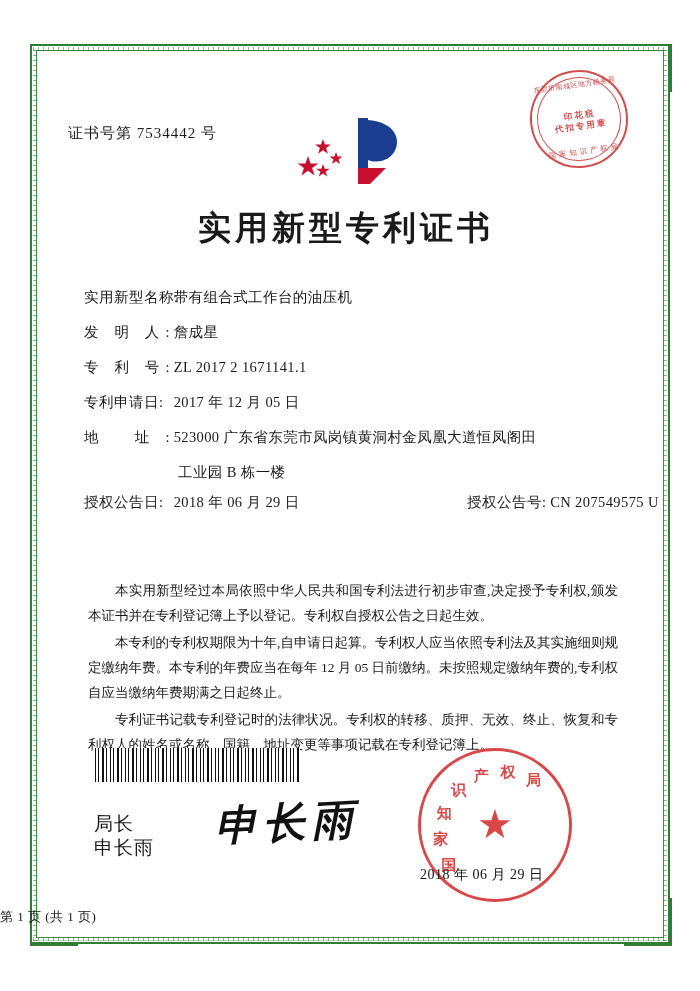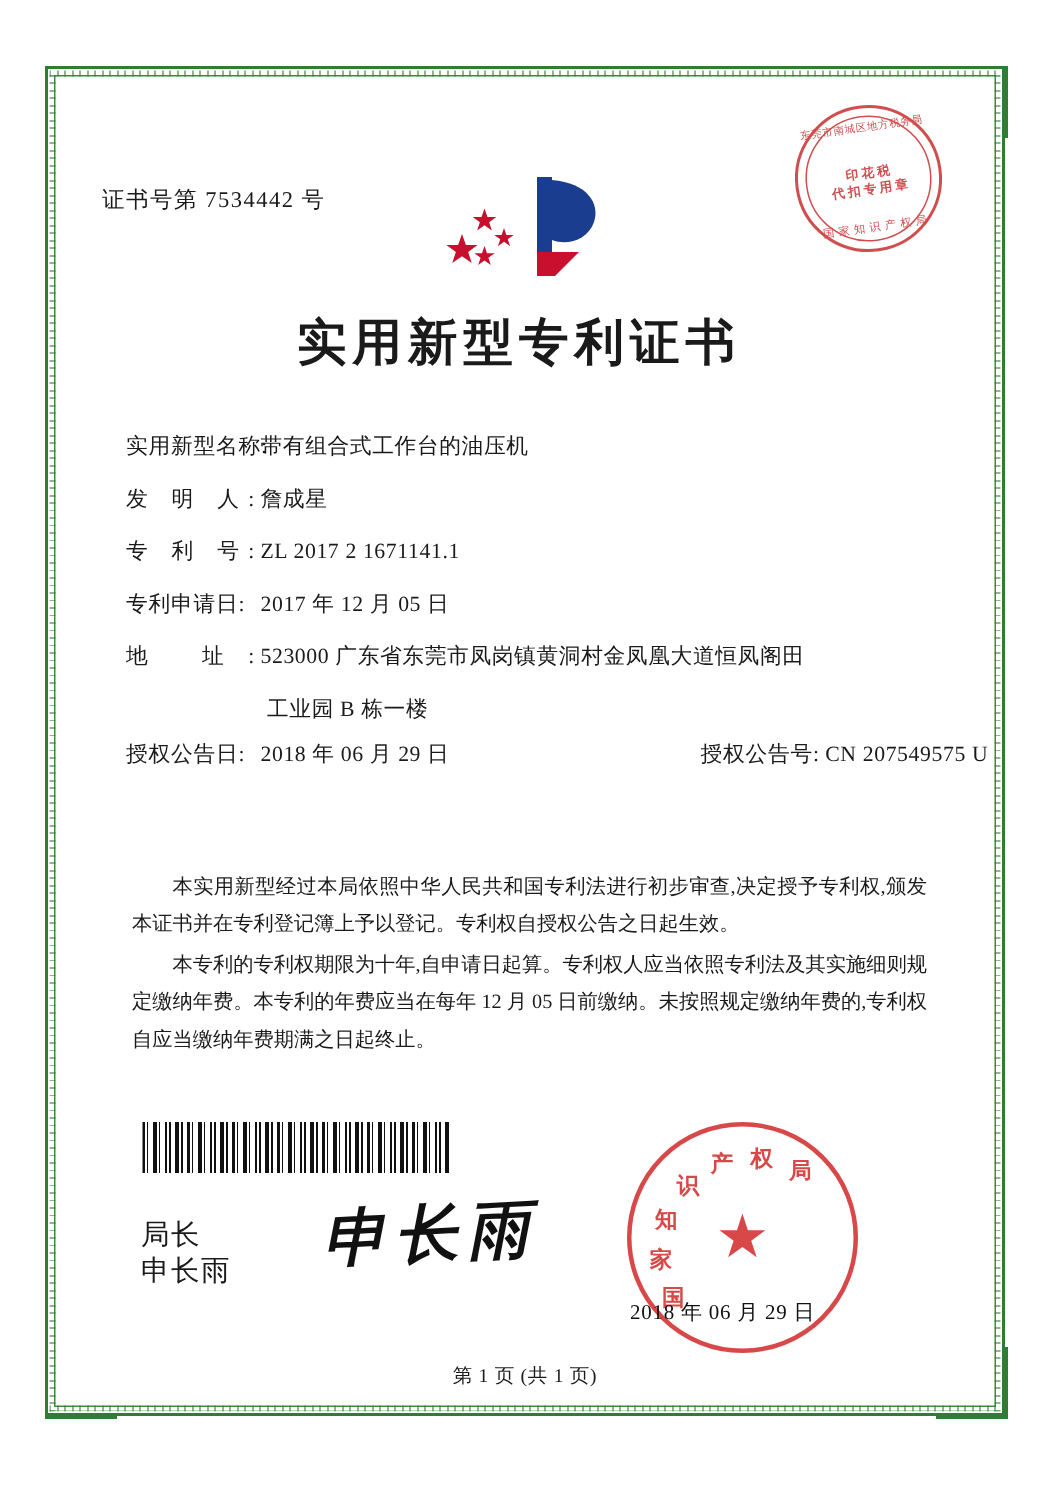--- a/index.html
+++ b/index.html
@@ -303,21 +303,20 @@
     color: #111;
     letter-spacing: 0.5px;
   }
 
   
   .page-footer {
     position: absolute;
     left: 0;
     top: 908px;
     width: 700px;
-    text-align: center;
     font-size: 13px;
     letter-spacing: 0.5px;
   }
 </style>
 </head>
 <body>
 
 <div class="certificate">
 
   <div class="border-outer"></div>
@@ -391,20 +390,21 @@
       <span class="right-part">
         <span class="right-label">授权公告号:</span>
         <span class="field-value">CN 207549575 U</span>
       </span>
     </div>
   </div>
 
   <div class="paragraphs">
     <p>本实用新型经过本局依照中华人民共和国专利法进行初步审查,决定授予专利权,颁发本证书并在专利登记簿上予以登记。专利权自授权公告之日起生效。</p>
     <p>本专利的专利权期限为十年,自申请日起算。专利权人应当依照专利法及其实施细则规定缴纳年费。本专利的年费应当在每年 12 月 05 日前缴纳。未按照规定缴纳年费的,专利权自应当缴纳年费期满之日起终止。</p>
+    <p>专利证书记载专利登记时的法律状况。专利权的转移、质押、无效、终止、恢复和专利权人的姓名或名称、国籍、地址变更等事项记载在专利登记簿上。</p>
   </div>
 
   <div class="barcode"></div>
 
   <div class="sig-label">
     <div>局长</div>
     <div>申长雨</div>
   </div>
   <div class="signature">申长雨</div>
 

